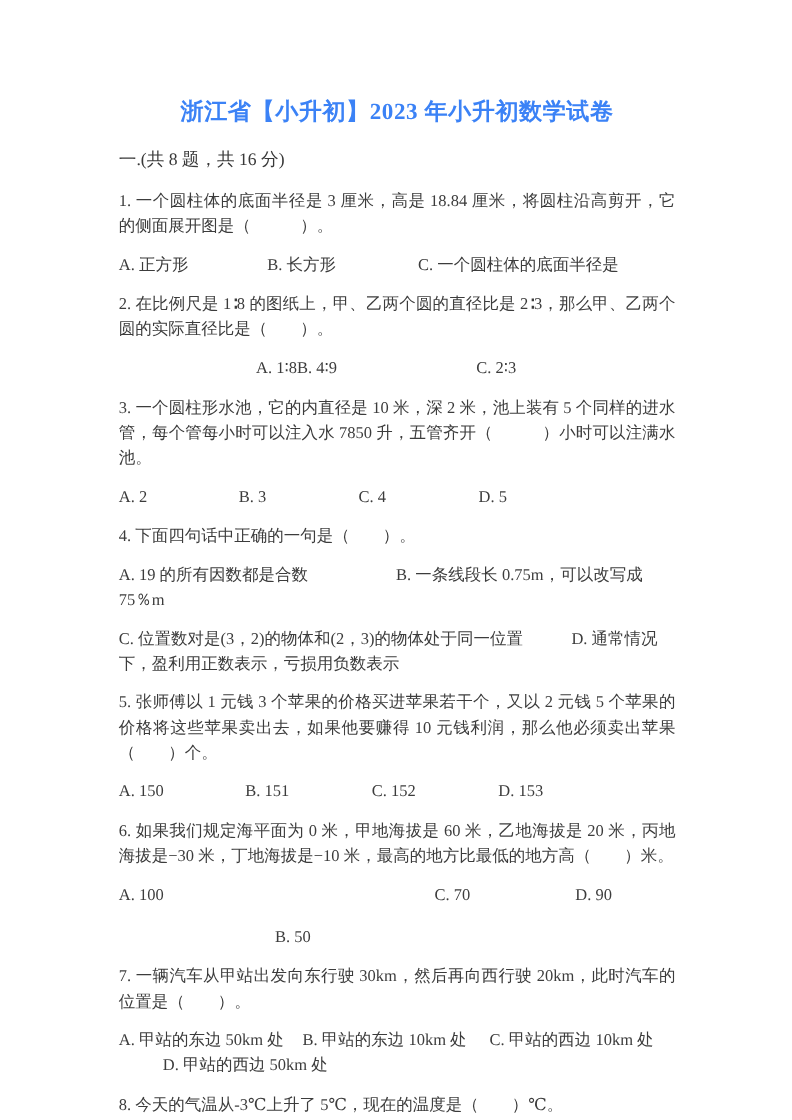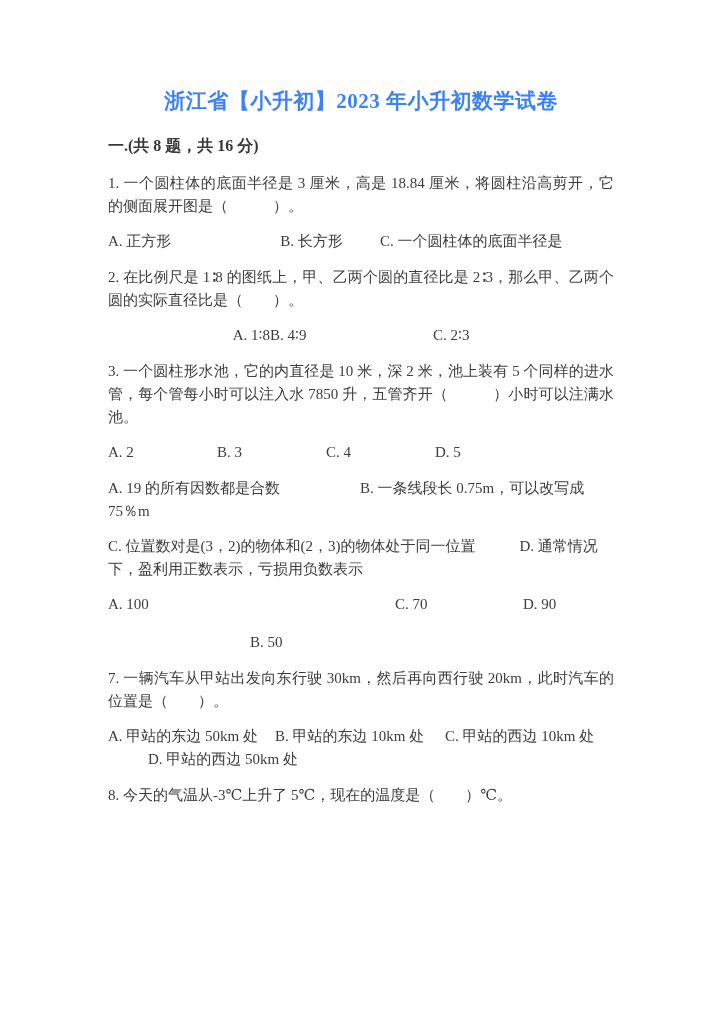--- a/index.html
+++ b/index.html
@@ -20,21 +20,21 @@
     font-weight: bold;
     text-align: center;
     color: #3b82f6;
     letter-spacing: 0.5px;
     line-height: 30px;
     margin-bottom: 19px;
     white-space: nowrap;
   }
   .section-heading {
     font-size: 16px;
-    font-weight: bold;
+    font-weight: normal;
     color: #383838;
     line-height: 22px;
     margin-bottom: 15px;
   }
   .stem {
     font-size: 15px;
     line-height: 23px;
     margin-bottom: 12px;
     text-align: justify;
   }
@@ -50,21 +50,21 @@
     line-height: 23px;
     margin-bottom: 12px;
   }
   .spacer { display: inline-block; height: 1px; }
   .sp80 { width: 80px; }
   .sp44 { width: 44px; }
   .w109 { width: 109px; }
   .w115 { width: 115px; }
   .w128 { width: 128px; }
   .w135 { width: 135px; }
-  .w137 { width: 137px; text-align: center; }
+  .w137 { width: 137px; }
   .w142 { width: 142px; }
   .w145 { width: 145px; margin-top: 38px; }
   .w162 { width: 162px; text-align: right; }
   .w163 { width: 163px; }
   .w167 { width: 167px; }
   .w170 { width: 170px; }
   .d-line { margin-left: 40px; }
 </style>
 </head>
 <body>
@@ -97,26 +97,37 @@
     <p class="stem">3. 一个圆柱形水池，它的内直径是 10 米，深 2 米，池上装有 5 个同样的进水管，每个管每小时可以注入水 7850 升，五管齐开（　　　）小时可以注满水池。</p>
     <div class="opts">
       <span class="opt w109">A. 2</span>
       <span class="opt w109">B. 3</span>
       <span class="opt w109">C. 4</span>
       <span class="opt">D. 5</span>
     </div>
   </div>
 
   <div>
+    <p class="stem">4. 下面四句话中正确的一句是（　　）。</p>
     <p class="optflow"><span>A. 19 的所有因数都是合数</span><span class="spacer sp80"></span><span>B. 一条线段长 0.75m，可以改写成 75％m</span></p>
     <p class="optflow"><span>C. 位置数对是(3，2)的物体和(2，3)的物体处于同一位置</span><span class="spacer sp44"></span><span>D. 通常情况下，盈利用正数表示，亏损用负数表示</span></p>
   </div>
 
+  <div>
+    <p class="stem">5. 张师傅以 1 元钱 3 个苹果的价格买进苹果若干个，又以 2 元钱 5 个苹果的价格将这些苹果卖出去，如果他要赚得 10 元钱利润，那么他必须卖出苹果（　　）个。</p>
+    <div class="opts">
+      <span class="opt w115">A. 150</span>
+      <span class="opt w115">B. 151</span>
+      <span class="opt w115">C. 152</span>
+      <span class="opt">D. 153</span>
+    </div>
+  </div>
 
   <div>
+    <p class="stem">6. 如果我们规定海平面为 0 米，甲地海拔是 60 米，乙地海拔是 20 米，丙地海拔是−30 米，丁地海拔是−10 米，最高的地方比最低的地方高（　　）米。</p>
     <div class="opts">
       <span class="opt w142">A. 100</span>
       <span class="opt w145">B. 50</span>
       <span class="opt w128">C. 70</span>
       <span class="opt">D. 90</span>
     </div>
   </div>
 
   <div>
     <p class="stem">7. 一辆汽车从甲站出发向东行驶 30km，然后再向西行驶 20km，此时汽车的位置是（　　）。</p>

